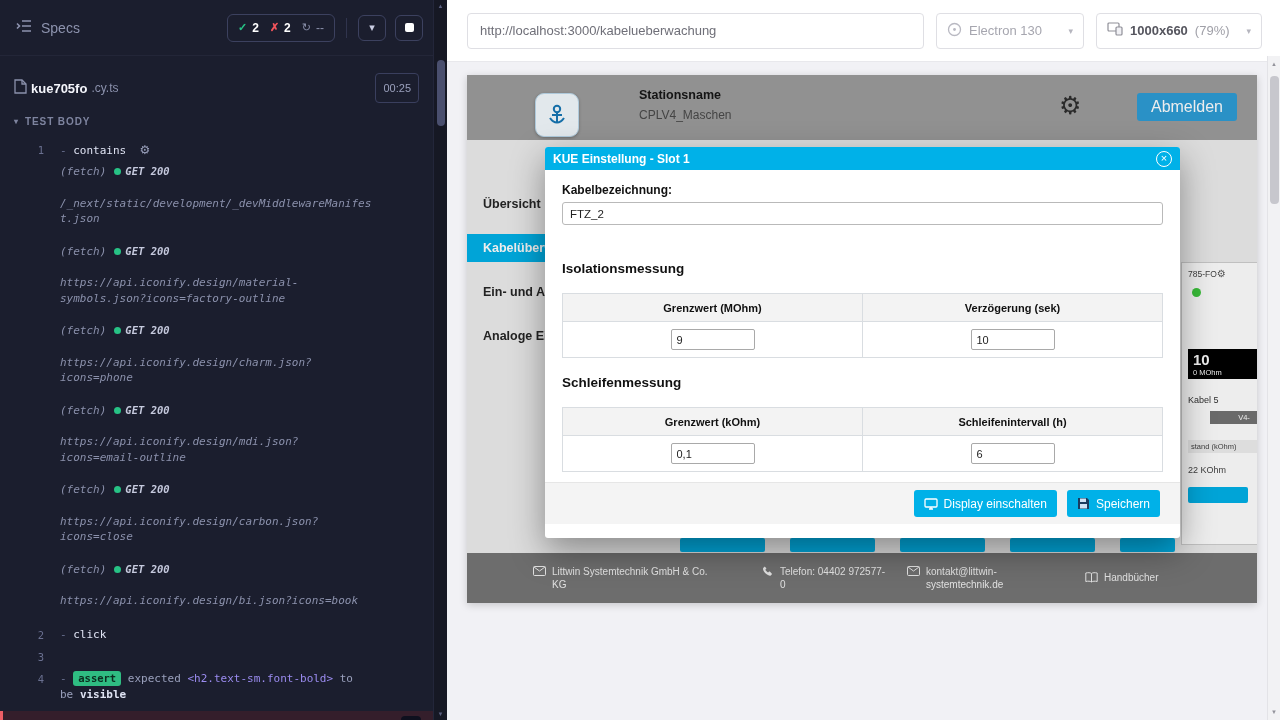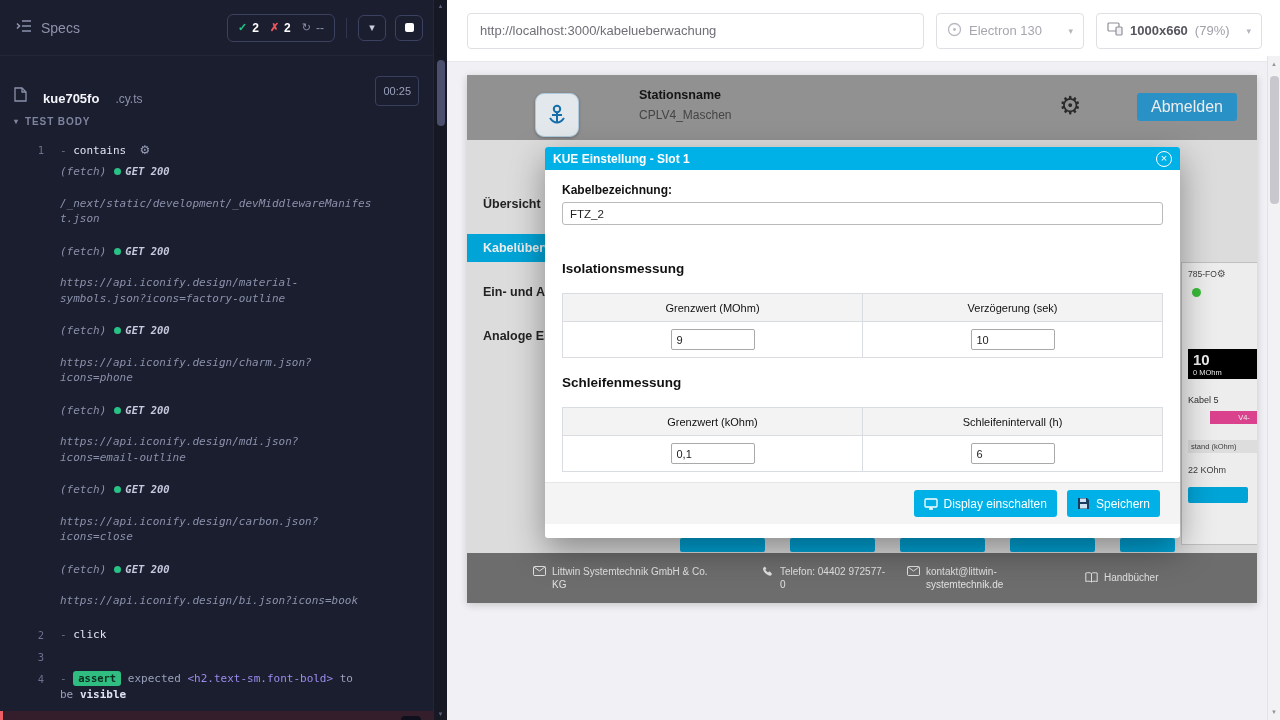--- a/index.html
+++ b/index.html
@@ -20,21 +20,21 @@
   .hdr-right{display:flex;align-items:center;gap:9px}
   .stats-box{display:flex;align-items:center;gap:11px;border:1px solid #3c415f;border-radius:6px;padding:0 10px;height:28px}
   .stat{display:flex;gap:5px;align-items:center;font-size:12px;font-weight:bold;color:#fff}
   .stat .ic{font-size:11px}
   .ic.pass{color:#27c285}.ic.fail{color:#f2545c}
   .stat.pending,.stat.pending .ic{color:#8b91ac;font-weight:normal}
   .vdiv{width:1px;height:20px;background:#30344d;margin:0 2px}
   .icon-btn{width:28px;height:26px;border:1px solid #3c415f;border-radius:6px;display:flex;align-items:center;justify-content:center;color:#c9cde2;font-size:11px}
   .stop-sq{width:9px;height:9px;background:#fff;border-radius:2px}
 
-  .spec-bar{display:flex;align-items:flex-end;gap:16px;padding:0 14px;height:36px;margin-top:14px}
+  .spec-bar{display:flex;align-items:center;gap:4px;padding:0 14px;height:36px;margin-top:14px}
   .spec-name{color:#f4f5fb;font-weight:bold;font-size:13px}
   .spec-ext{color:#8b91ac;font-size:12px}
   .timer{margin-left:auto;border:1px solid #3a3f5e;border-radius:4px;color:#9aa0bc;font-size:11px;padding:8px 7px}
 
   .testbody{display:flex;align-items:center;gap:7px;padding:0 14px;height:26px;color:#7e849f;font-size:10px;letter-spacing:.9px;font-weight:bold;margin-top:2px}
   .caret{font-size:8px;letter-spacing:0}
 
   .cmds{font-family:"DejaVu Sans Mono",monospace;font-size:11px;padding-top:5px}
   .cmd-row{display:flex;align-items:flex-start;padding:3px 12px 3px 0;line-height:16px}
   .cmd-num{width:44px;text-align:right;margin-right:16px;color:#6a7090;flex:none;font-size:10.5px}
@@ -90,21 +90,21 @@
   .nav-item.active{background:#00b1e8;color:#fff}
 
   .side-card{position:absolute;left:714px;top:122px;width:92px;height:283px;background:#fff;border:1px solid #cfcfcf;padding:5px 6px;font-size:9px;color:#444}
   .sc-row{display:flex;align-items:center;gap:0;font-size:8.5px}
   .sc-gear{font-size:10px;color:#555}
   .sc-dot{width:9px;height:9px;border-radius:50%;background:#3ec93e;margin:9px 0 0 4px}
   .sc-display{margin-top:52px;width:70px;background:#000;color:#fff;padding:2px 5px}
   .sc-display .big{font-size:15px;font-weight:bold;line-height:17px}
   .sc-display .sub{font-size:7.5px}
   .sc-cable{margin-top:16px;font-size:9px;color:#333}
-  .sc-chip{margin-top:6px;margin-left:22px;width:68px;height:13px;background:#ec4899;color:#fff;font-size:7.5px;display:flex;align-items:center;justify-content:center}
+  .sc-chip{margin-top:6px;margin-left:22px;width:68px;height:13px;background:#737373;color:#fff;font-size:7.5px;display:flex;align-items:center;justify-content:center}
   .sc-mheader{margin-top:16px;background:#eee;font-size:7.5px;padding:2px 3px}
   .sc-mval{margin-top:12px;font-size:9px}
   .sc-chip2{margin-top:12px;width:60px;height:16px;background:#00b1e8;border-radius:2px}
 
   .card-bottoms{position:absolute;left:0;top:398px;right:0;height:14px}
   .cb{position:absolute;top:0;width:85px;height:14px;background:#00b1e8;border-radius:2px}
 
   .aut-footer{position:absolute;left:0;bottom:0;right:0;height:50px;background:#767676;color:#f2f2f2;font-size:10px;line-height:13px}
   .fgroup{position:absolute;top:12px;display:flex;gap:6px;align-items:flex-start}
   .fgroup svg{flex:none;margin-top:1px}
@@ -115,21 +115,21 @@
   .modal{position:absolute;left:78px;top:72px;width:635px;height:391px;background:#fff;border-radius:3px;box-shadow:0 12px 34px rgba(0,0,0,.38)}
   .modal-header{height:23px;background:#00b1e8;border-radius:3px 3px 0 0;display:flex;align-items:center;padding:0 8px}
   .modal-title{color:#fff;font-size:12px;font-weight:bold}
   .modal-close{margin-left:auto;width:16px;height:16px;border:1.5px solid #fff;border-radius:50%;color:#fff;font-size:11px;line-height:13px;text-align:center;cursor:pointer}
   .modal-body{padding:0 17px}
   .kabel-label{margin-top:13px;font-size:12px;font-weight:bold;color:#111}
   .kabel-input{margin-top:5px;width:100%;height:23px;border:1px solid #b9b9b9;border-radius:3px;padding:0 7px;font-size:11.5px;color:#222;font-family:"Liberation Sans",sans-serif;outline:none}
   .sect-title{margin-top:36px;text-align:left;font-size:13.5px;font-weight:bold;color:#111}
   .sect-title.second{margin-top:17px}
   .mtable{margin-top:17px;width:100%;border-collapse:collapse}
-  .mtable th{border:1px solid #d9dde1;background:#f3f3f3;height:28px;font-size:11px;font-weight:normal;color:#111;text-align:center}
+  .mtable th{border:1px solid #d9dde1;background:#f3f3f3;height:28px;font-size:11px;font-weight:bold;color:#111;text-align:center}
   .mtable td{border:1px solid #d9dde1;height:36px;text-align:center}
   .cell-input{width:84px;height:21px;border:1px solid #a9a9a9;border-radius:2px;padding:0 5px;font-size:11px;color:#222;font-family:"Liberation Sans",sans-serif;outline:none}
   .modal-footer{position:absolute;left:0;right:0;bottom:14px;height:42px;background:#f4f4f4;border-top:1px solid #e6e6e6;display:flex;align-items:center;justify-content:flex-end;gap:10px;padding:0 20px}
   .m-btn{height:27px;background:#00b1e8;color:#fff;border:none;border-radius:3px;font-size:12px;display:flex;align-items:center;gap:6px;padding:0 10px;font-family:"Liberation Sans",sans-serif}
 </style>
 </head>
 <body>
 
 <div class="stage">
 

